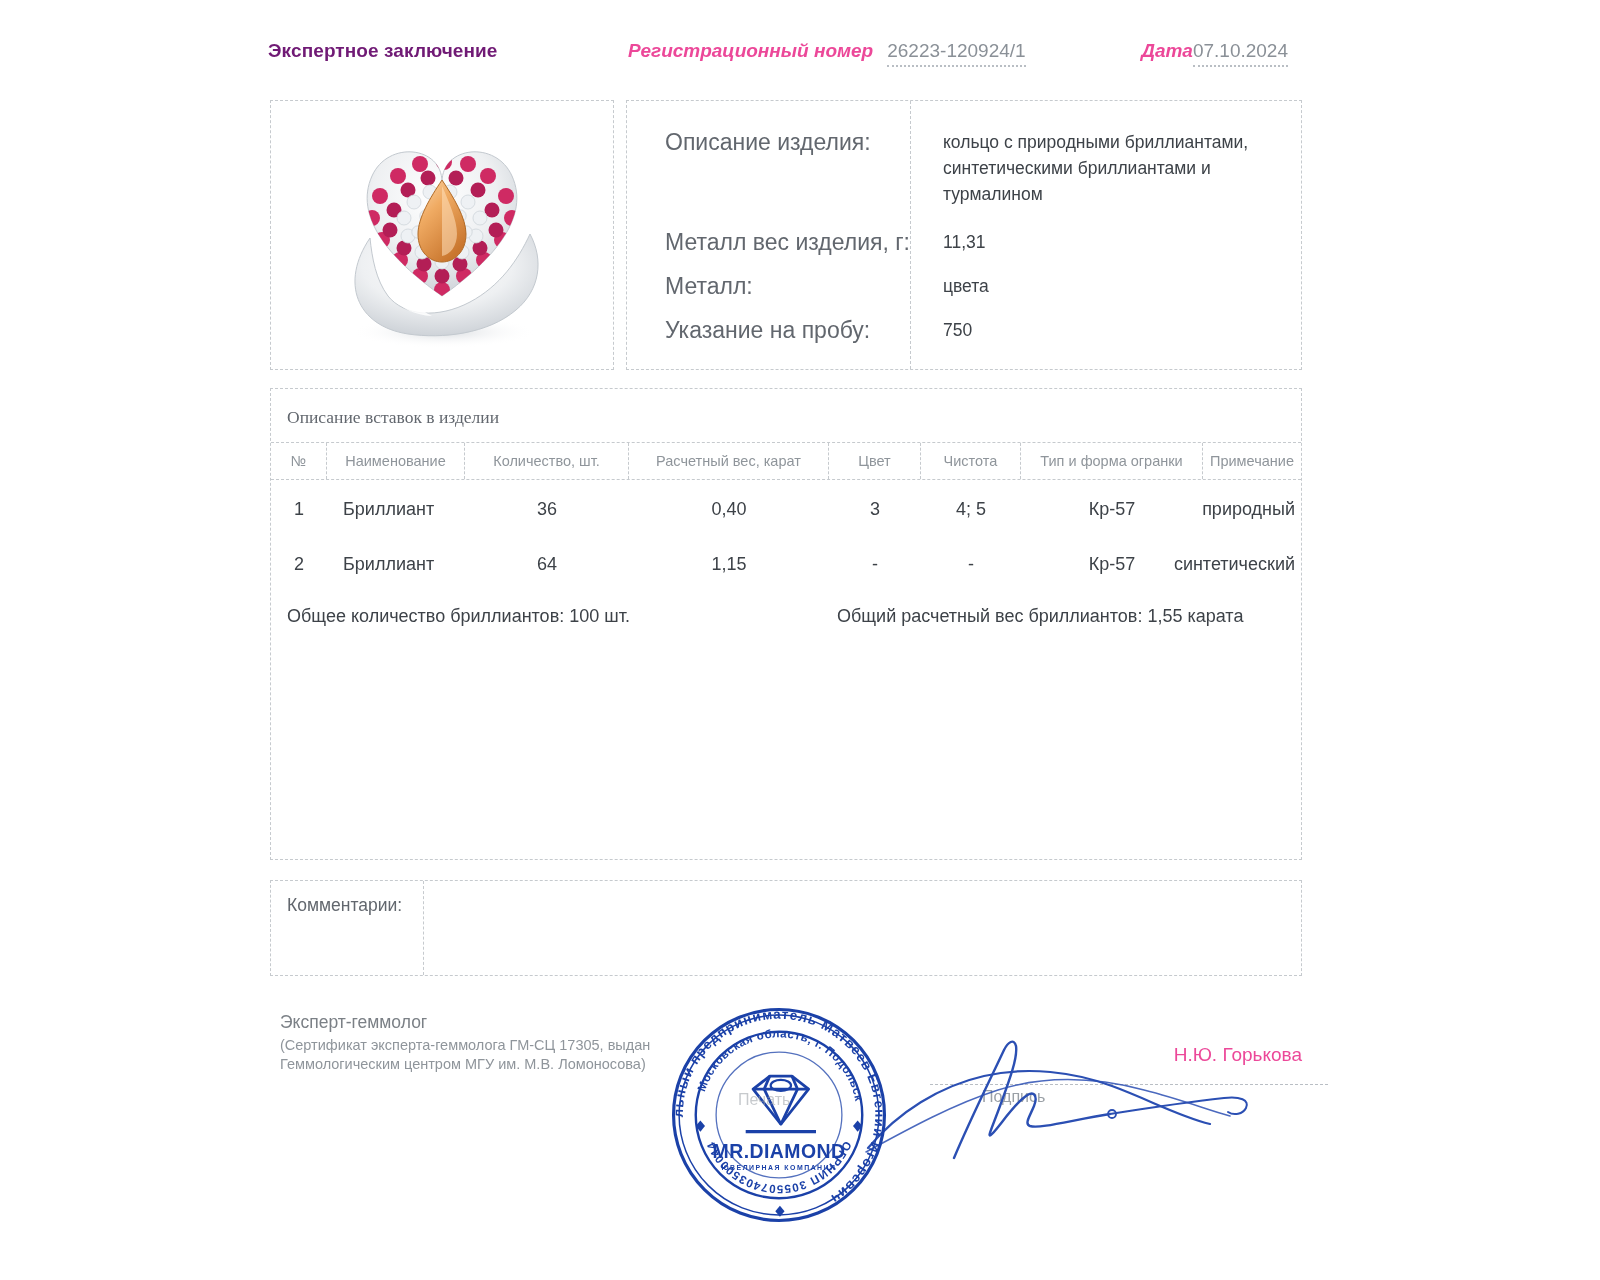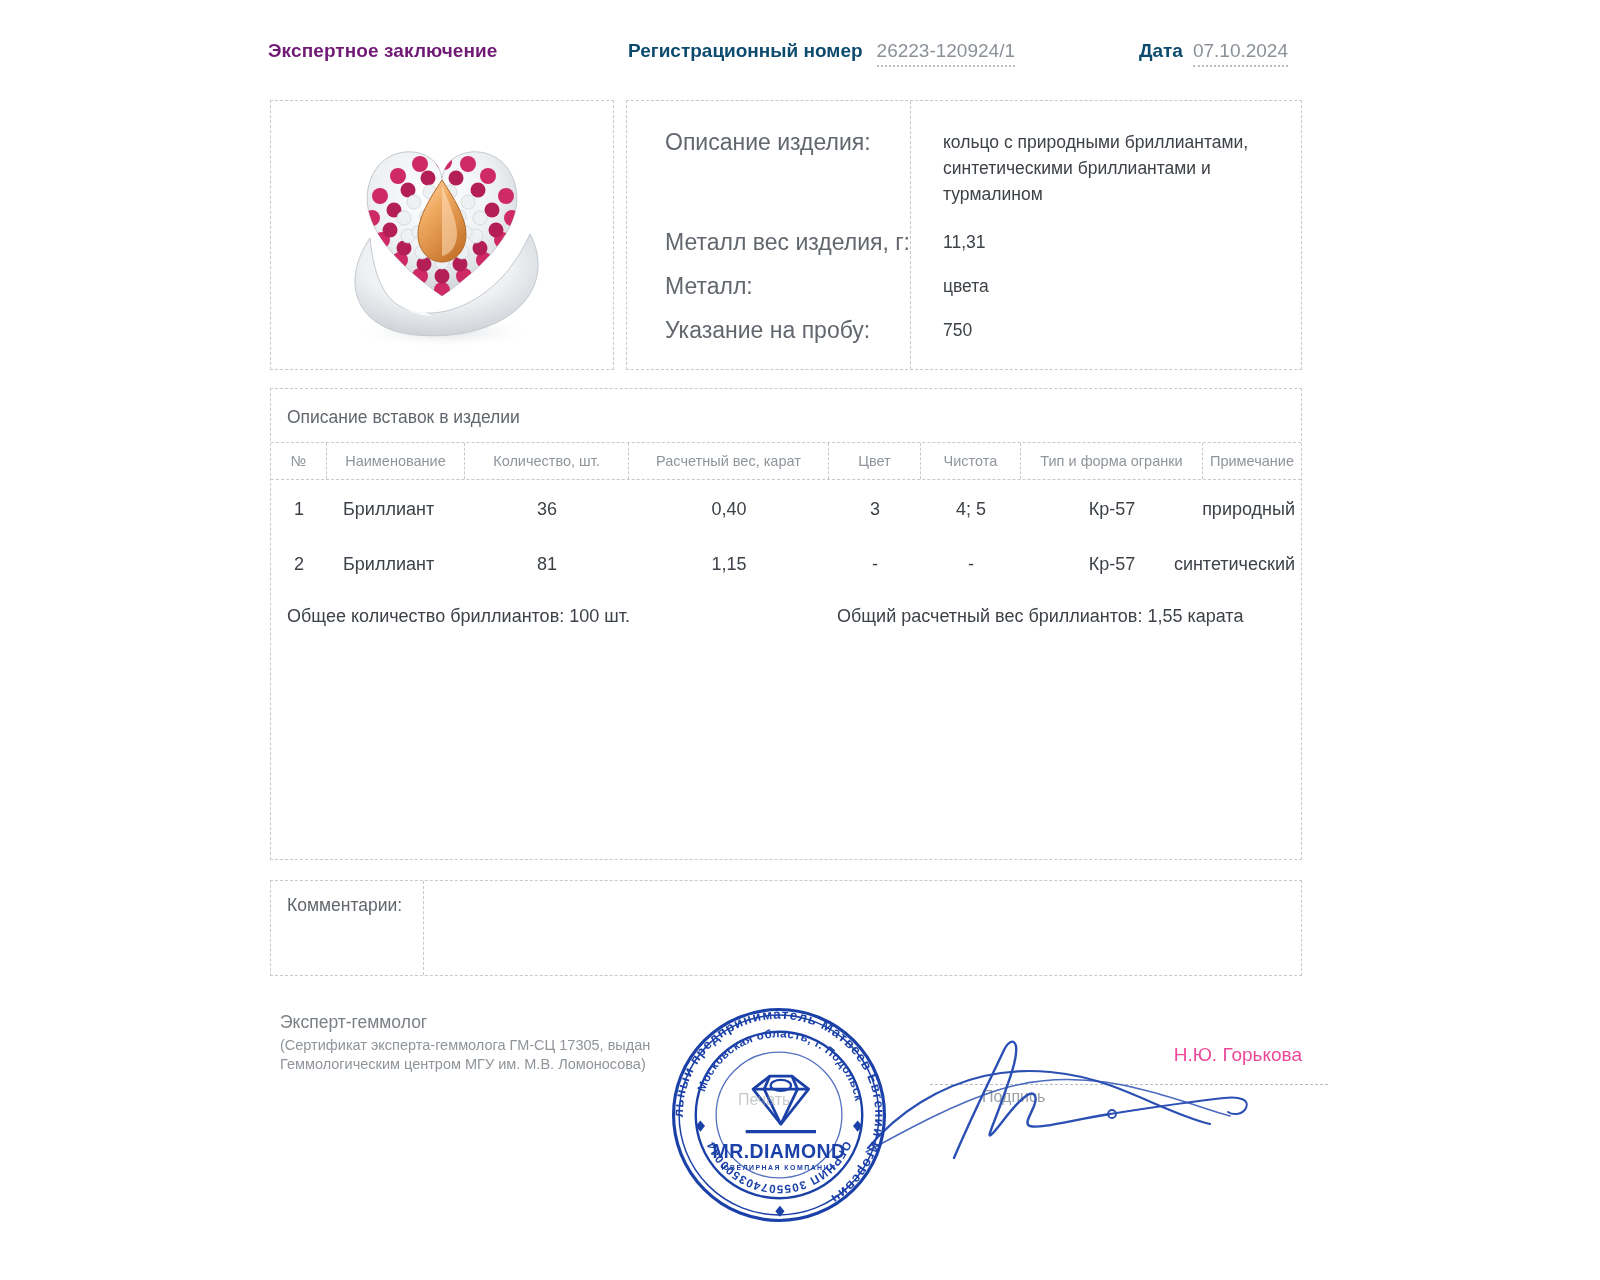--- a/index.html
+++ b/index.html
@@ -47,36 +47,36 @@
     position: absolute;
     left: 370px;
     top: 2px;
     display: flex;
     align-items: baseline;
     gap: 14px;
   }
   .hdr-label {
     font-size: 19px;
     font-weight: bold;
-    color: #0c4a6e;
+    color: #ec4899;
+    font-style: italic;
   }
   .hdr-value {
     font-size: 19px;
     font-weight: normal;
     color: #8a9097;
     border-bottom: 2px dotted #b9bec4;
     padding-bottom: 3px;
   }
   .hdr-dateblock {
     position: absolute;
     right: 14px;
     top: 2px;
     display: flex;
     align-items: baseline;
-    gap: 10px;
   }
 
   
   .dbox {
     position: absolute;
     border: 1.5px dashed #c6cace;
     background: #fff;
   }
 
   
@@ -137,20 +137,21 @@
     top: 388px;
     width: 1032px;
     height: 472px;
   }
   .inserts-title {
     position: absolute;
     left: 16px;
     top: 18px;
     font-size: 17.5px;
     color: #62676e;
+    font-family: Liberation Serif, serif;
   }
   .thead {
     position: absolute;
     left: 0;
     top: 53px;
     width: 100%;
     height: 38px;
     border-top: 1.5px dashed #c6cace;
     border-bottom: 1.5px dashed #c6cace;
   }
@@ -466,21 +467,21 @@
       <div class="td c" style="left:358px; width:200px;">0,40</div>
       <div class="td c" style="left:558px; width:92px;">3</div>
       <div class="td c" style="left:650px; width:100px;">4; 5</div>
       <div class="td c" style="left:750px; width:182px;">Кр-57</div>
       <div class="td r" style="left:872px; width:158px;">природный</div>
     </div>
 
     <div class="trow" style="top:148px;">
       <div class="td c" style="left:0px;   width:56px;">2</div>
       <div class="td l" style="left:56px;  width:138px;">Бриллиант</div>
-      <div class="td c" style="left:194px; width:164px;">81</div>
+      <div class="td c" style="left:194px; width:164px;">64</div>
       <div class="td c" style="left:358px; width:200px;">1,15</div>
       <div class="td c" style="left:558px; width:92px;">-</div>
       <div class="td c" style="left:650px; width:100px;">-</div>
       <div class="td c" style="left:750px; width:182px;">Кр-57</div>
       <div class="td r" style="left:872px; width:158px;">синтетический</div>
     </div>
 
     <div class="totals">
       <span class="total-left">Общее количество бриллиантов: 100 шт.</span>
       <span class="total-right">Общий расчетный вес бриллиантов: 1,55 карата</span>

